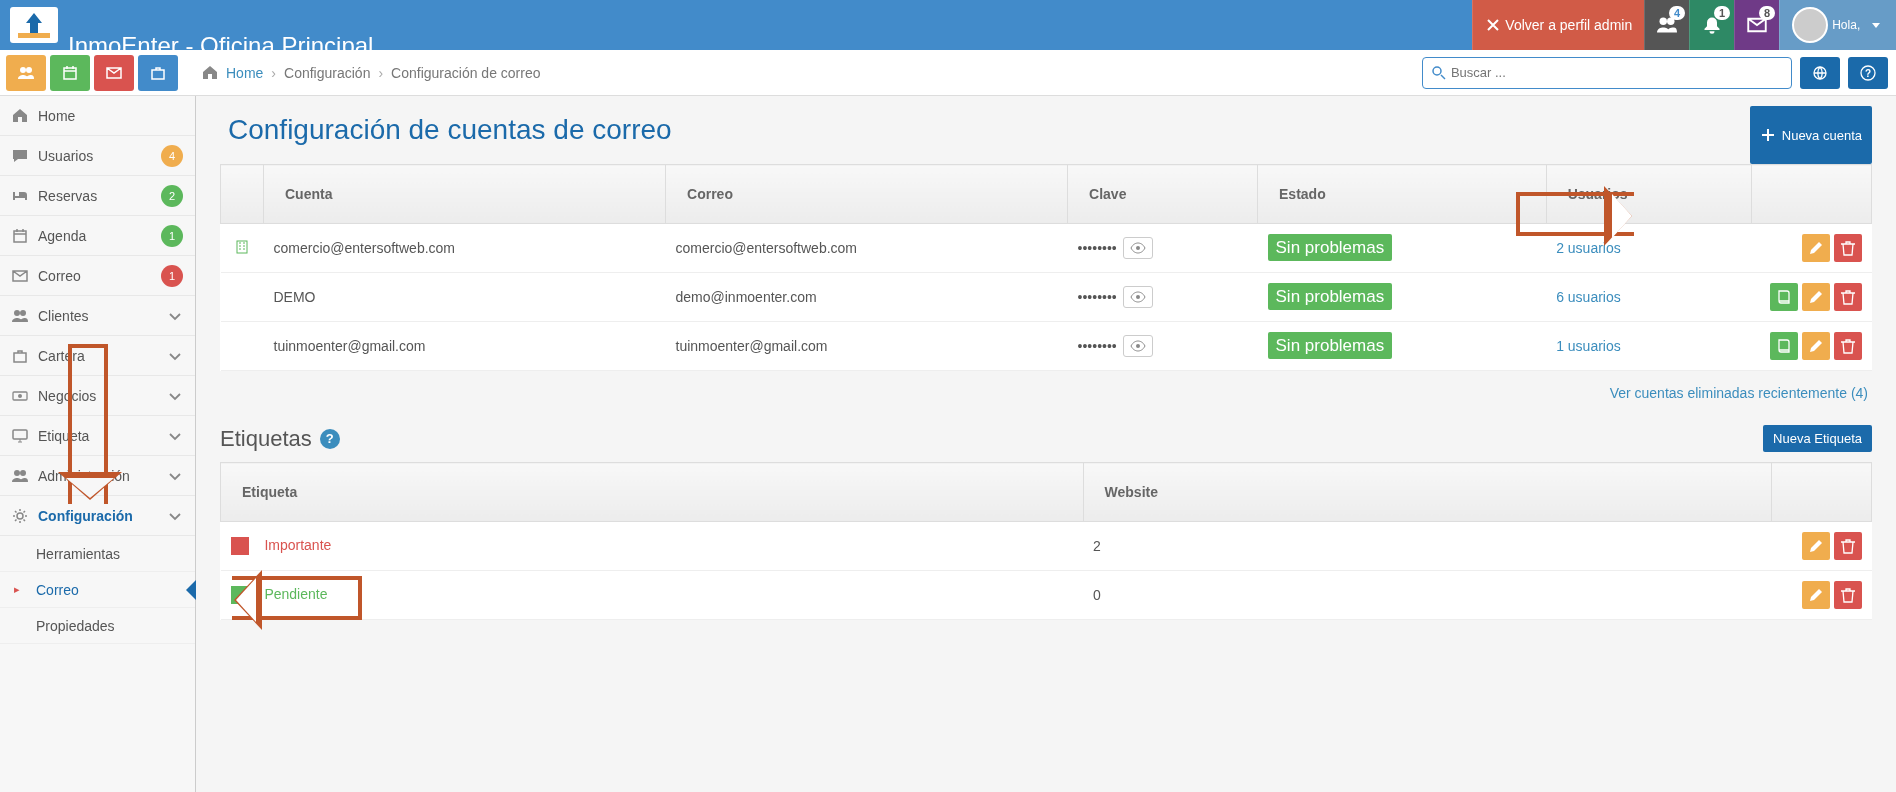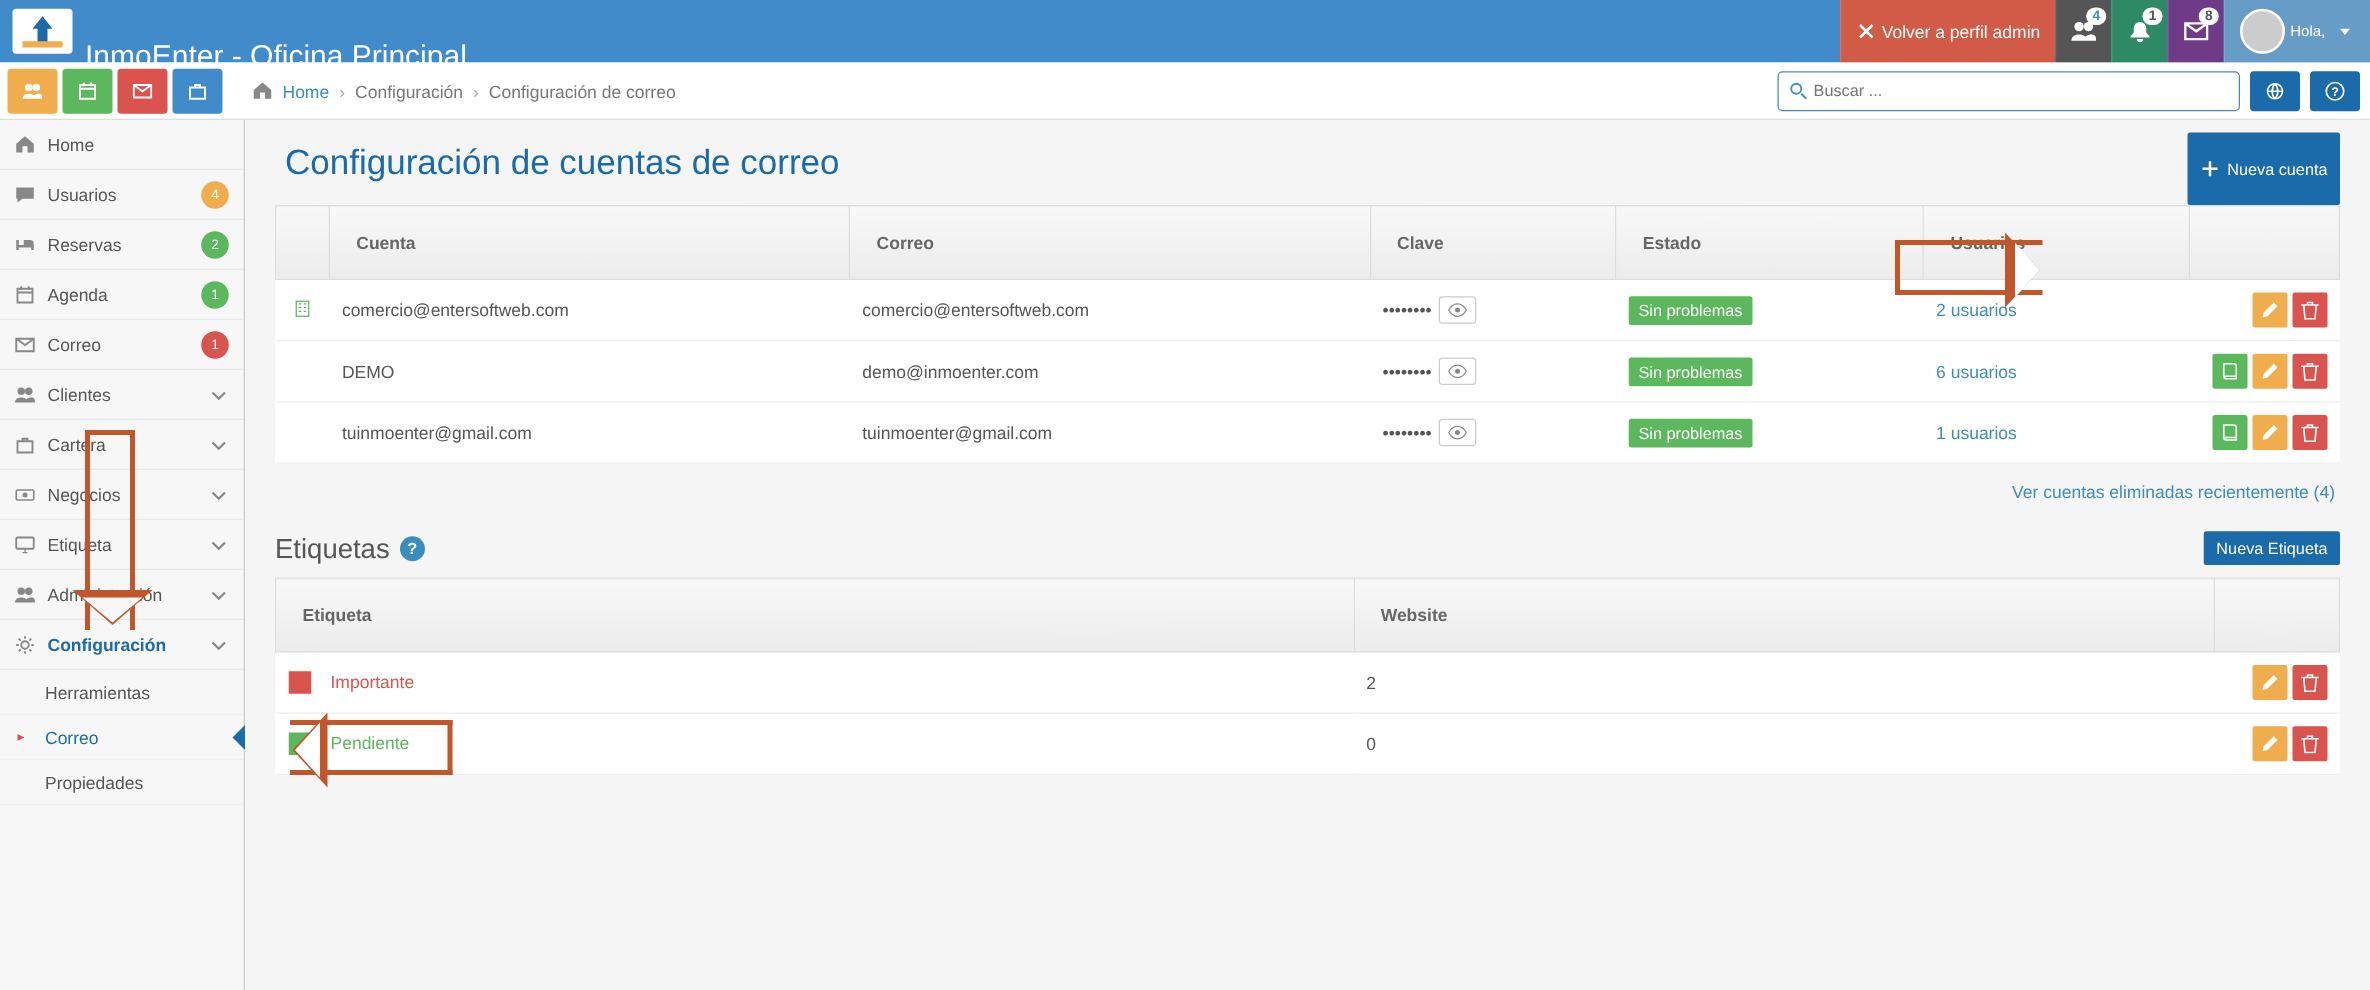--- a/index.html
+++ b/index.html
@@ -56,21 +56,21 @@
   .sub-item.active::before{ content:"▸"; position:absolute; left:14px; color:#d9534f; font-size:11px;}
 
   
   h1.page-title { color:#1b6aaa; font-weight:300; font-size:28px; margin:8px 0 18px 8px;}
   .head-row { display:flex; }
   .btn-primary { background:#1b6aaa; color:#fff; padding:6px 10px; border-radius:2px; font-size:13px; display:flex;align-items:center;gap:6px; cursor:pointer; margin-left:auto;}
   .table { width:100%; border-collapse:collapse; background:#fff; }
   .table th { background:linear-gradient(#f8f8f8,#ececec); text-align:left; padding:21px; font-weight:600; color:#666; border:1px solid #ddd;}
   .table td { padding:10px; border-bottom:1px solid #eee; vertical-align:middle;}
   .table td.first-icon{width:40px;text-align:center;}
-  .status-ok { background:#5cb85c; color:#fff; padding:4px 8px; border-radius:2px; font-size:13px;}
+  .status-ok { background:#5cb85c; color:#fff; padding:4px 8px; border-radius:2px; font-size:17px;}
   .link { color:#3b8dbd; cursor:pointer;}
   .eyewrap{display:flex;align-items:center;gap:6px;}
   .eyebtn { border:1px solid #ccc; border-radius:3px; padding:2px 6px; display:inline-flex;align-items:center;justify-content:center; cursor:pointer;}
   .row-actions { display:flex; gap:4px; justify-content:flex-end;}
   .row-actions .ab { width:28px; height:28px; display:flex;align-items:center;justify-content:center; color:#fff; border-radius:2px; cursor:pointer;}
   .ab.green{background:#5cb85c;} .ab.orange{background:#f0ad4e;} .ab.red{background:#d9534f;}
   .right-link { text-align:right; margin:14px 4px 24px; }
   h2.section { font-weight:400; font-size:22px; color:#555; display:flex; align-items:center; gap:8px;}
   .helpdot { width:20px;height:20px;border-radius:10px;background:#3b8dbd;color:#fff;display:inline-flex;align-items:center;justify-content:center;font-size:13px;font-weight:bold;}
   .section-row { display:flex; align-items:center; margin:10px 0;}

